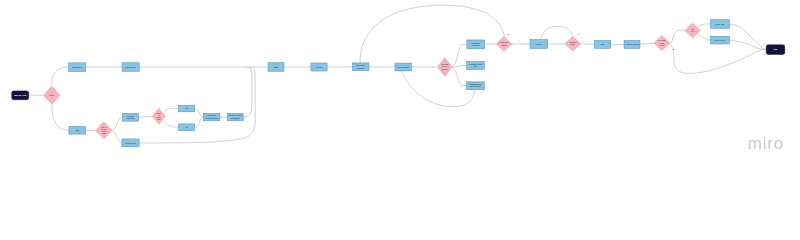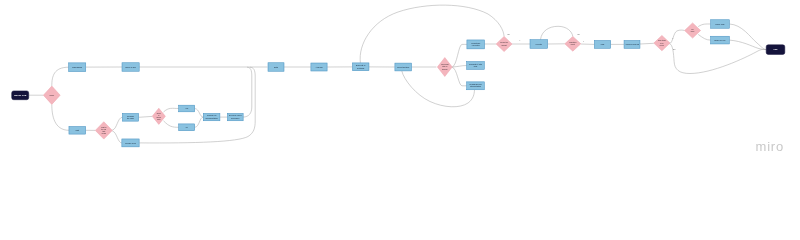--- a/index.html
+++ b/index.html
@@ -7,21 +7,21 @@
   #board{position:relative;width:800px;height:169px;background:#ffffff;}
   #fc{position:absolute;left:0;top:0;display:block;}
   .edge{fill:none;stroke:#a3a3a3;stroke-width:0.5;}
   .nrect{fill:#8AC2E0;stroke:#4A93C2;stroke-width:0.55;}
   .ndia{fill:#F4B5BD;stroke:#EDA3AD;stroke-width:0.5;}
   .nterm{fill:#14133B;stroke:#14133B;stroke-width:0.5;}
   .lbl{fill:#16293d;font-size:1.9px;text-anchor:middle;font-family:"Liberation Sans",sans-serif;}
   .lbl-w{fill:#ffffff;font-size:2.2px;text-anchor:middle;font-weight:bold;}
   .lbl-d{fill:#3b2b30;font-size:1.6px;text-anchor:middle;}
   .elbl{fill:#4a4a4a;font-size:2px;text-anchor:middle;font-family:"Liberation Sans",sans-serif;}
-  .wm{position:absolute;right:16px;bottom:15px;color:#c9c9c9;font-size:13px;letter-spacing:0.8px;
+  .wm{position:absolute;right:16px;bottom:15px;color:#c9c9c9;font-size:17px;letter-spacing:0.8px;
       font-family:"Liberation Sans",sans-serif;}
 </style>
 </head>
 <body>
 
 <div id="board">
   <svg id="fc" width="800" height="169" viewBox="0 0 800 169">
     <g id="edges">
         <path d="M 28.8 95.2 L 43.4 95.2" class="edge"></path>
         <path d="M 51.8 86 C 51.8 76 54 67.2 68.7 67.2" class="edge"></path>

